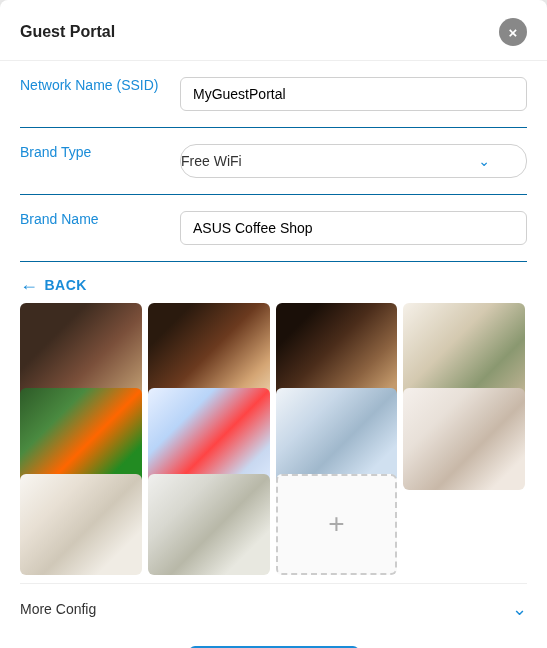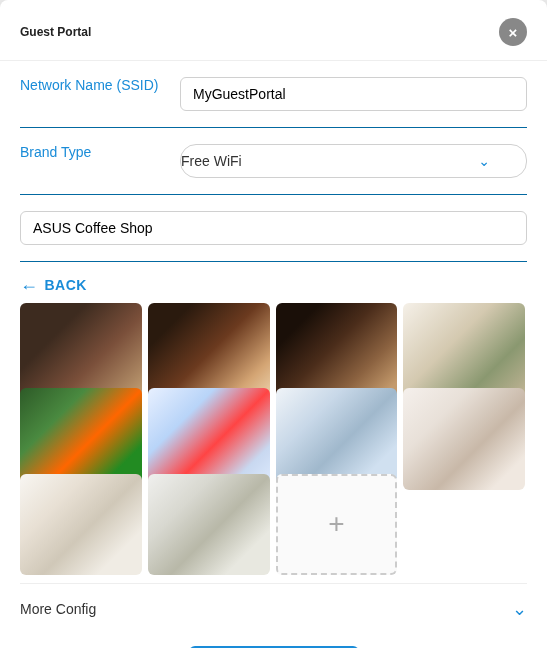--- a/index.html
+++ b/index.html
@@ -22,21 +22,21 @@
       flex-direction: column;
     }
     .modal-header {
       display: flex;
       align-items: center;
       justify-content: space-between;
       padding: 18px 20px 14px 20px;
       border-bottom: 1px solid #eee;
     }
     .modal-title {
-      font-size: 12px;
+      font-size: 16px;
       font-weight: 700;
       color: #222;
     }
     .close-btn {
       width: 28px;
       height: 28px;
       background: #888;
       border-radius: 50%;
       border: none;
       cursor: pointer;
@@ -223,20 +223,21 @@
       <label class="form-label">Brand Type</label>
       <div class="form-select-wrapper">
         <div class="form-select-display">
           <span>Free WiFi</span>
           <span class="chevron-down">⌄</span>
         </div>
       </div>
     </div>
 
     <div class="form-row">
+      <label class="form-label">Brand Name</label>
       <input class="form-input" type="text" value="ASUS Coffee Shop" style="">
     </div>
 
     <div class="back-row">
       <button class="back-btn">
         <span class="back-arrow">←</span>
         <span>BACK</span>
       </button>
     </div>
 

